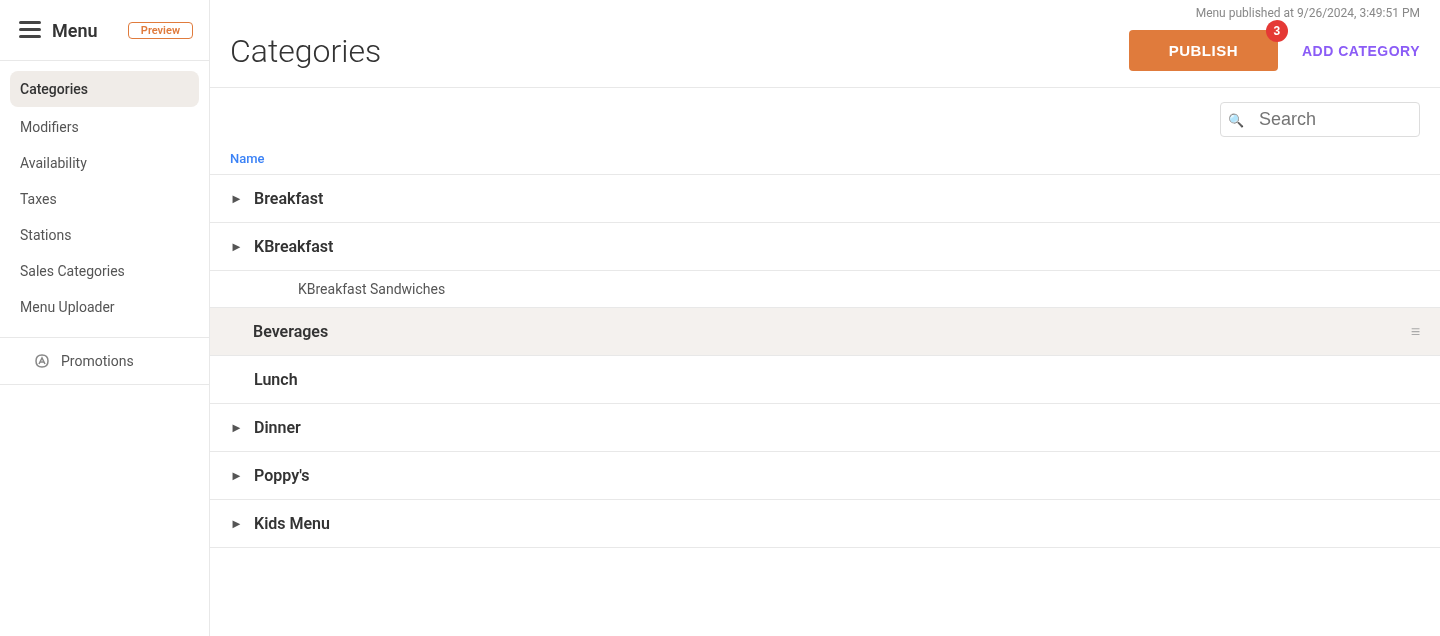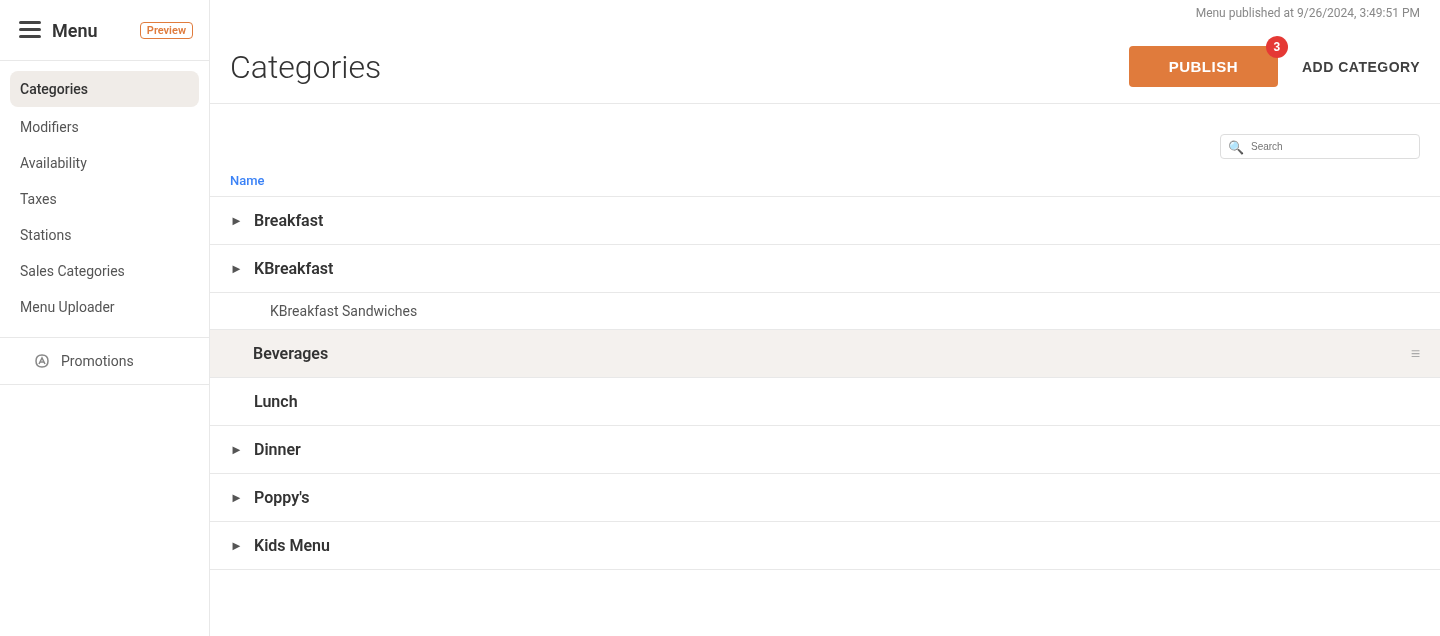--- a/index.html
+++ b/index.html
@@ -39,21 +39,21 @@
       font-size: 18px;
       font-weight: 600;
       color: #333;
     }
     .preview-badge {
       font-size: 11px;
       color: #e07b3c;
       font-weight: 600;
       border: 1.5px solid #e07b3c;
       border-radius: 4px;
-      padding: 1px 6px;
+      padding: 1px 12px;
     }
     .sidebar-section {
       padding: 8px 0;
     }
     .sidebar-section-header {
       display: flex;
       align-items: center;
       gap: 10px;
       padding: 10px 33px;
       font-size: 14px;
@@ -84,21 +84,20 @@
       flex-shrink: 0;
     }
 
     
     .main {
       flex: 1;
       display: flex;
       flex-direction: column;
       height: 636px;
       overflow: hidden;
-      gap: 16px;
     }
     .main-top-bar {
       text-align: right;
       padding: 6px 20px 0;
       font-size: 12px;
       color: #888;
     }
     .main-header {
       display: flex;
       align-items: center;
@@ -139,21 +138,21 @@
       height: 22px;
       font-size: 12px;
       font-weight: 700;
       display: flex;
       align-items: center;
       justify-content: center;
     }
     .add-category-btn {
       background: none;
       border: none;
-      color: #404040;
+      color: #8b5cf6;
       font-size: 14px;
       font-weight: 600;
       cursor: pointer;
       letter-spacing: 0.5px;
     }
     .main-content {
       flex: 1;
       overflow-y: auto;
       padding: 0;
     }
@@ -163,22 +162,22 @@
       padding: 14px 20px 6px;
     }
     .search-input-wrapper {
       position: relative;
       width: 200px;
     }
     .search-input-wrapper input {
       width: 100%;
       border: 1px solid #ddd;
       border-radius: 4px;
-      padding: 6px 10px 6px 30px;
-      font-size: 10px;
+      padding: 6px 10px 6px 38px;
+      font-size: 18px;
       color: #555;
       outline: none;
       background: #fff;
     }
     .search-icon-inside {
       position: absolute;
       left: 8px;
       top: 50%;
       transform: translateY(-50%);
       color: #aaa;
@@ -230,20 +229,21 @@
       display: flex;
       align-items: center;
       padding: 10px 20px 10px 60px;
       border-bottom: 1px solid #e8e8e8;
       background: #fff;
       cursor: pointer;
     }
     .sub-row-name {
       font-size: 14px;
       color: #555;
+      margin-left: 28px;
     }
     .cursor-grab {
       cursor: grab;
     }
   </style>
 </head>
 <body>
 
 <nav class="sidebar">
   <div class="sidebar-header">

